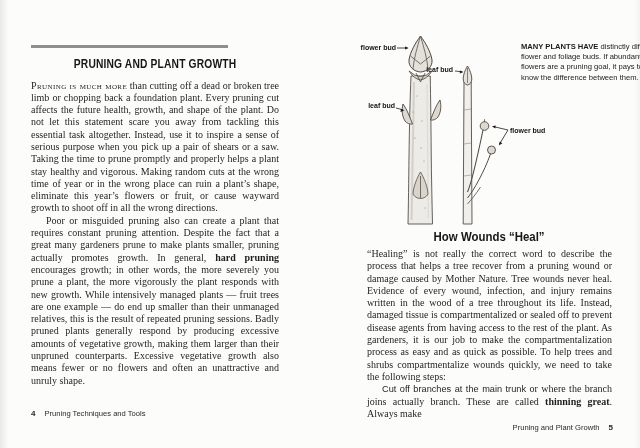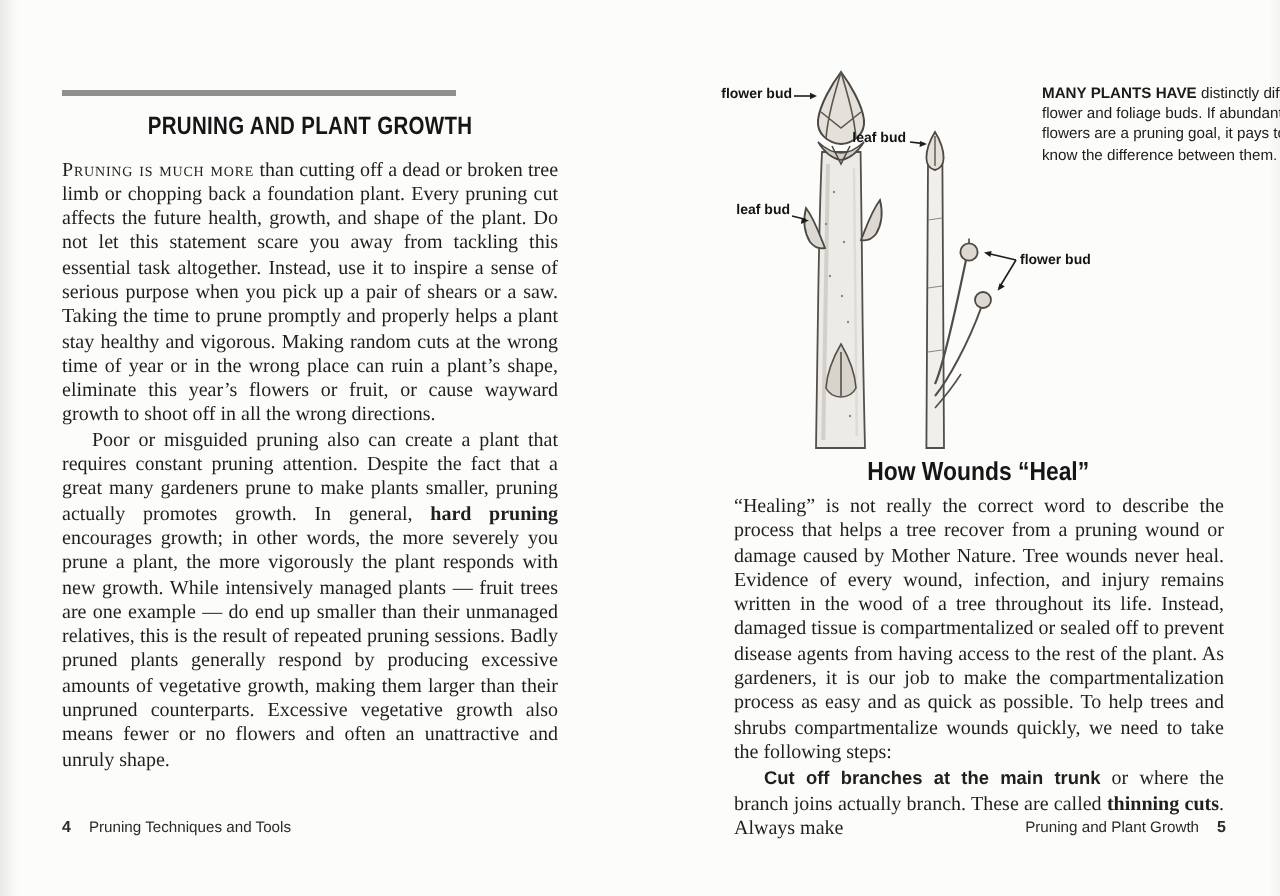--- a/index.html
+++ b/index.html
@@ -20,21 +20,21 @@
   .chapter-title .condense{
     display:inline-block;font-family:"Liberation Sans",sans-serif;font-weight:bold;
     font-size:12.5px;letter-spacing:.2px;color:#161616;white-space:nowrap;
     transform:scaleX(.82);transform-origin:center;
   }
   .body-text{font-size:10px;line-height:12.3px;text-align:justify;color:#1f1f1f;}
   .body-text p{margin:0;}
   .body-text p.indent{text-indent:15px;}
   .smallcaps{font-variant:small-caps;letter-spacing:.4px;}
   .bold-serif{font-weight:bold;}
-  .bold-sans{font-family:"Liberation Sans",sans-serif;font-weight:bold;font-size:9.2px;}
+  .bold-sans{font-family:"Liberation Sans",sans-serif;font-weight:normal;font-size:9.2px;}
 
   
   .fig-caption{
     position:absolute;left:521px;top:42px;width:140px;
     font-family:"Liberation Sans",sans-serif;font-size:7.6px;line-height:10.2px;
     color:#1b1b1b;text-align:left;
   }
   .fig-caption .cap-lead{font-weight:bold;}
   .fig-label{
     position:absolute;font-family:"Liberation Sans",sans-serif;font-weight:bold;
@@ -46,21 +46,21 @@
     display:inline-block;font-family:"Liberation Sans",sans-serif;font-weight:bold;
     font-size:13px;color:#161616;white-space:nowrap;
     transform:scaleX(.88);transform-origin:center;
   }
   .right-col{position:absolute;left:367px;top:248px;width:245px;}
 
   
   .footer{position:absolute;top:409px;font-family:"Liberation Sans",sans-serif;
     font-size:7.6px;color:#2a2a2a;}
   .footer-left{left:31px;}
-  .footer-right{right:27px;text-align:right;}
+  .footer-right{right:27px;text-align:right;margin-top:14px;}
   .page-num{font-weight:bold;font-size:8px;}
   .footer-left .page-num{margin-right:9px;}
   .footer-right .page-num{margin-left:9px;}
 
   .bud-svg{position:absolute;left:352px;top:26px;width:195px;height:200px;}
 </style>
 </head>
 <body>
 
 <div class="scan-edge-left"></div>
@@ -149,19 +149,19 @@
   <span class="cap-lead">MANY PLANTS HAVE</span><span> distinctly different flower and foliage buds. If abundant flowers are a pruning goal, it pays to know the difference between them.</span>
 </div>
 
 <div class="section-heading">
   <span class="condense">How Wounds “Heal”</span>
 </div>
 
 <div class="right-col">
   <div class="body-text">
     <p>“Healing” is not really the correct word to describe the process that helps a tree recover from a pruning wound or damage caused by Mother Nature. Tree wounds never heal. Evidence of every wound, infection, and injury remains written in the wood of a tree throughout its life. Instead, damaged tissue is compartmentalized or sealed off to prevent disease agents from having access to the rest of the plant. As gardeners, it is our job to make the compartmentalization process as easy and as quick as possible. To help trees and shrubs compartmentalize wounds quickly, we need to take the following steps:</p>
-    <p class="indent"><span class="bold-sans">Cut off branches at the main trunk</span><span> or where the branch joins actually branch. These are called </span><span class="bold-serif">thinning cuts</span><span>. Always make</span></p>
+    <p class="indent"><span class="bold-sans">Cut off branches at the main trunk</span><span> or where the branch joins actually branch. These are called </span><span class="bold-serif">thinning great</span><span>. Always make</span></p>
   </div>
 </div>
 
 <div class="footer footer-right">
   <span>Pruning and Plant Growth</span><span class="page-num">5</span>
 </div>
 
 </body></html>

